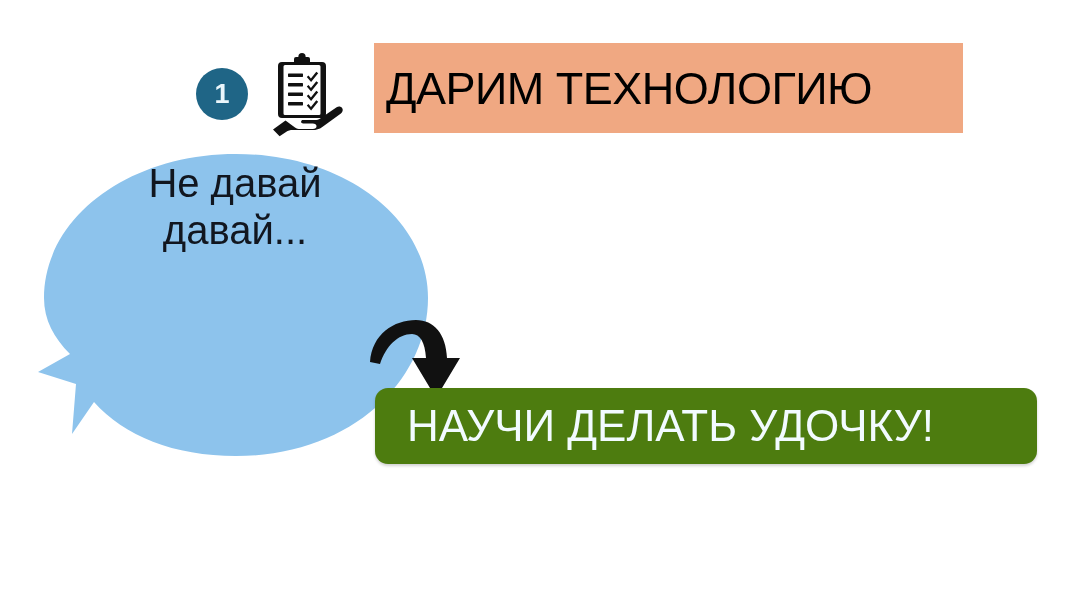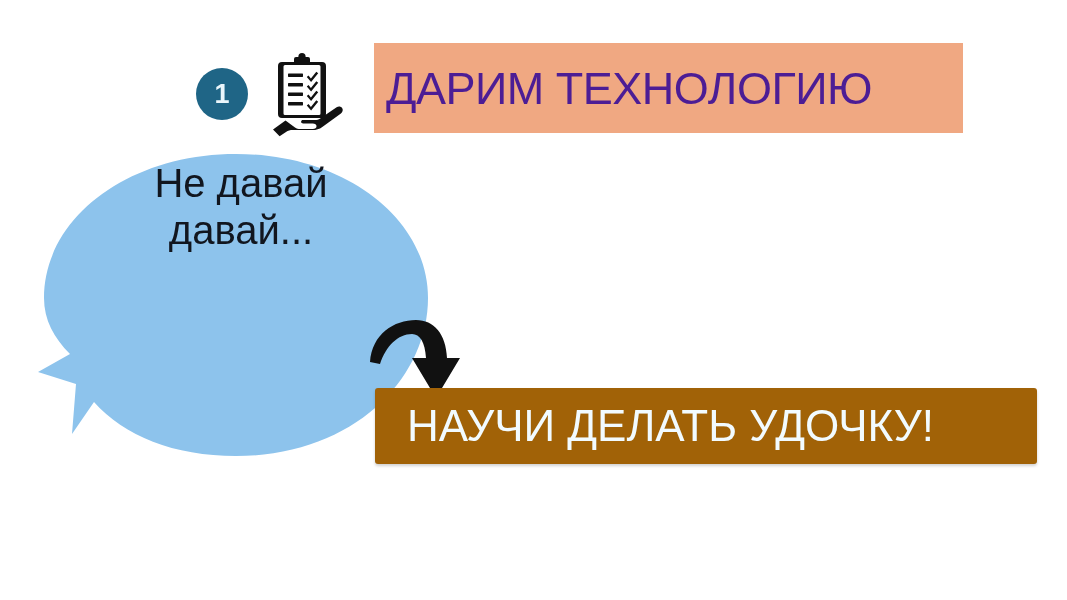--- a/index.html
+++ b/index.html
@@ -55,42 +55,42 @@
     position: absolute;
     left: 374px;
     top: 43px;
     width: 589px;
     height: 90px;
     background: #F0A882;
     display: flex;
     align-items: center;
   }
   .banner-orange .txt {
-    color: #4c1d95;
+    color: #000000;
     font-size: 45px;
     font-weight: 400;
     line-height: 1;
     padding-left: 12px;
     white-space: nowrap;
     letter-spacing: -0.5px;
   }
 
   
   .bubble-wrap {
     position: absolute;
     left: 24px;
     top: 148px;
     width: 420px;
     height: 320px;
   }
   .bubble-wrap svg { display: block; width: 100%; height: 100%; }
 
   .bubble-text {
     position: absolute;
-    left: 51px;
+    left: 45px;
     top: 160px;
     width: 380px;
     text-align: center;
     color: #11161f;
     font-size: 40px;
     font-weight: 400;
     line-height: 1.18;
     pointer-events: none;
   }
   .bubble-text .line { display: block; white-space: nowrap; }
@@ -105,22 +105,22 @@
   }
   .arrow svg { display: block; width: 100%; height: 100%; }
 
   
   .banner-teal {
     position: absolute;
     left: 375px;
     top: 388px;
     width: 662px;
     height: 76px;
-    background: #a16207;
-    border-radius: 3px;
+    background: #4d7c0f;
+    border-radius: 13px;
     display: flex;
     align-items: center;
     box-shadow: 0 2px 3px rgba(0,0,0,0.18);
   }
   .banner-teal .txt {
     color: #f2fbff;
     font-size: 44px;
     font-weight: 400;
     line-height: 1;
     padding-left: 32px;

